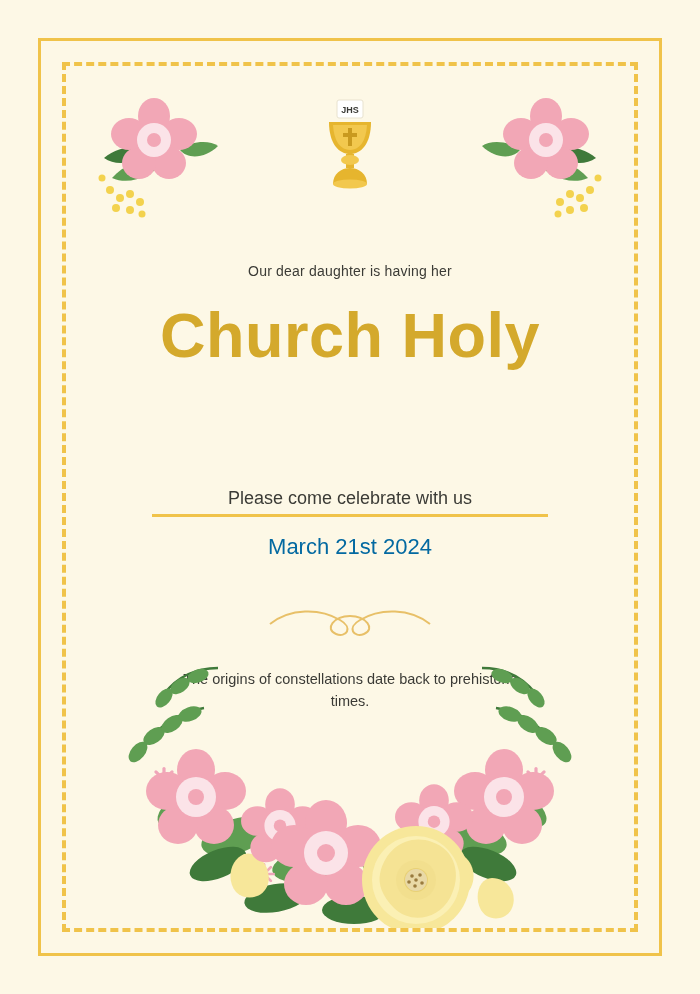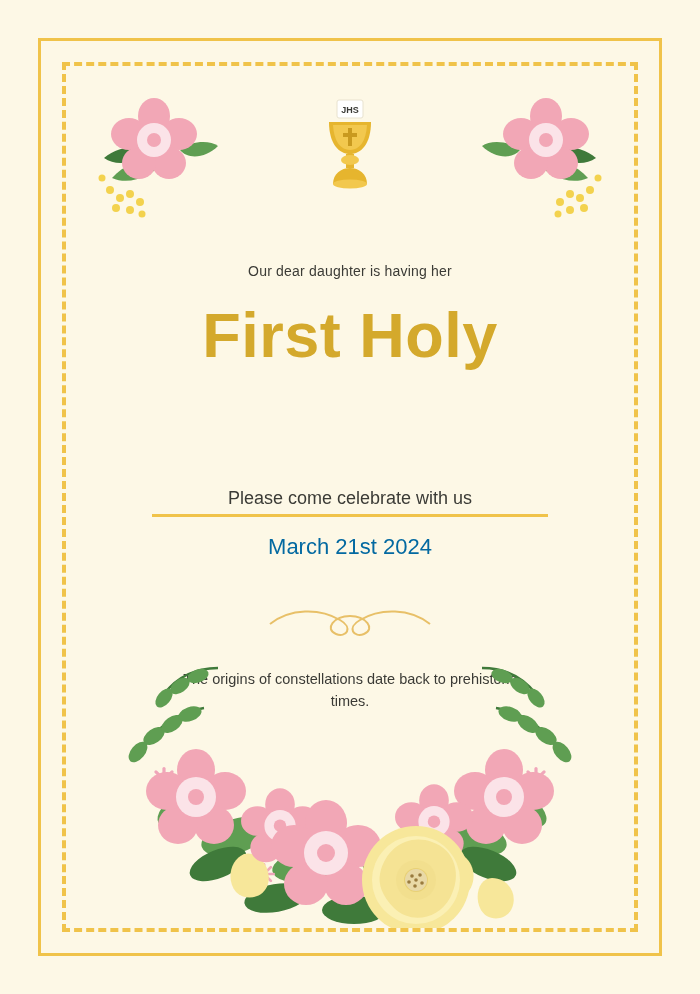--- a/index.html
+++ b/index.html
@@ -211,21 +211,21 @@
           </g>
           <circle cx="0" cy="-2" r="17" fill="#fbe3e8"></circle>
           <circle cx="0" cy="-2" r="7" fill="#f2a7b6"></circle>
         </g>
       </svg>
     </div>
 
     <div class="eyebrow">Our dear daughter is having her</div>
 
     <div class="title">
-      <div>First Holy</div>
+      <div>Church Holy</div>
     </div>
 
     <div class="subtitle">Please come celebrate with us</div>
 
     <div class="rule"></div>
 
     <div class="date">March 21st 2024</div>
 
     <div class="flourish">
       <svg viewBox="0 0 200 40" width="200" height="40">

